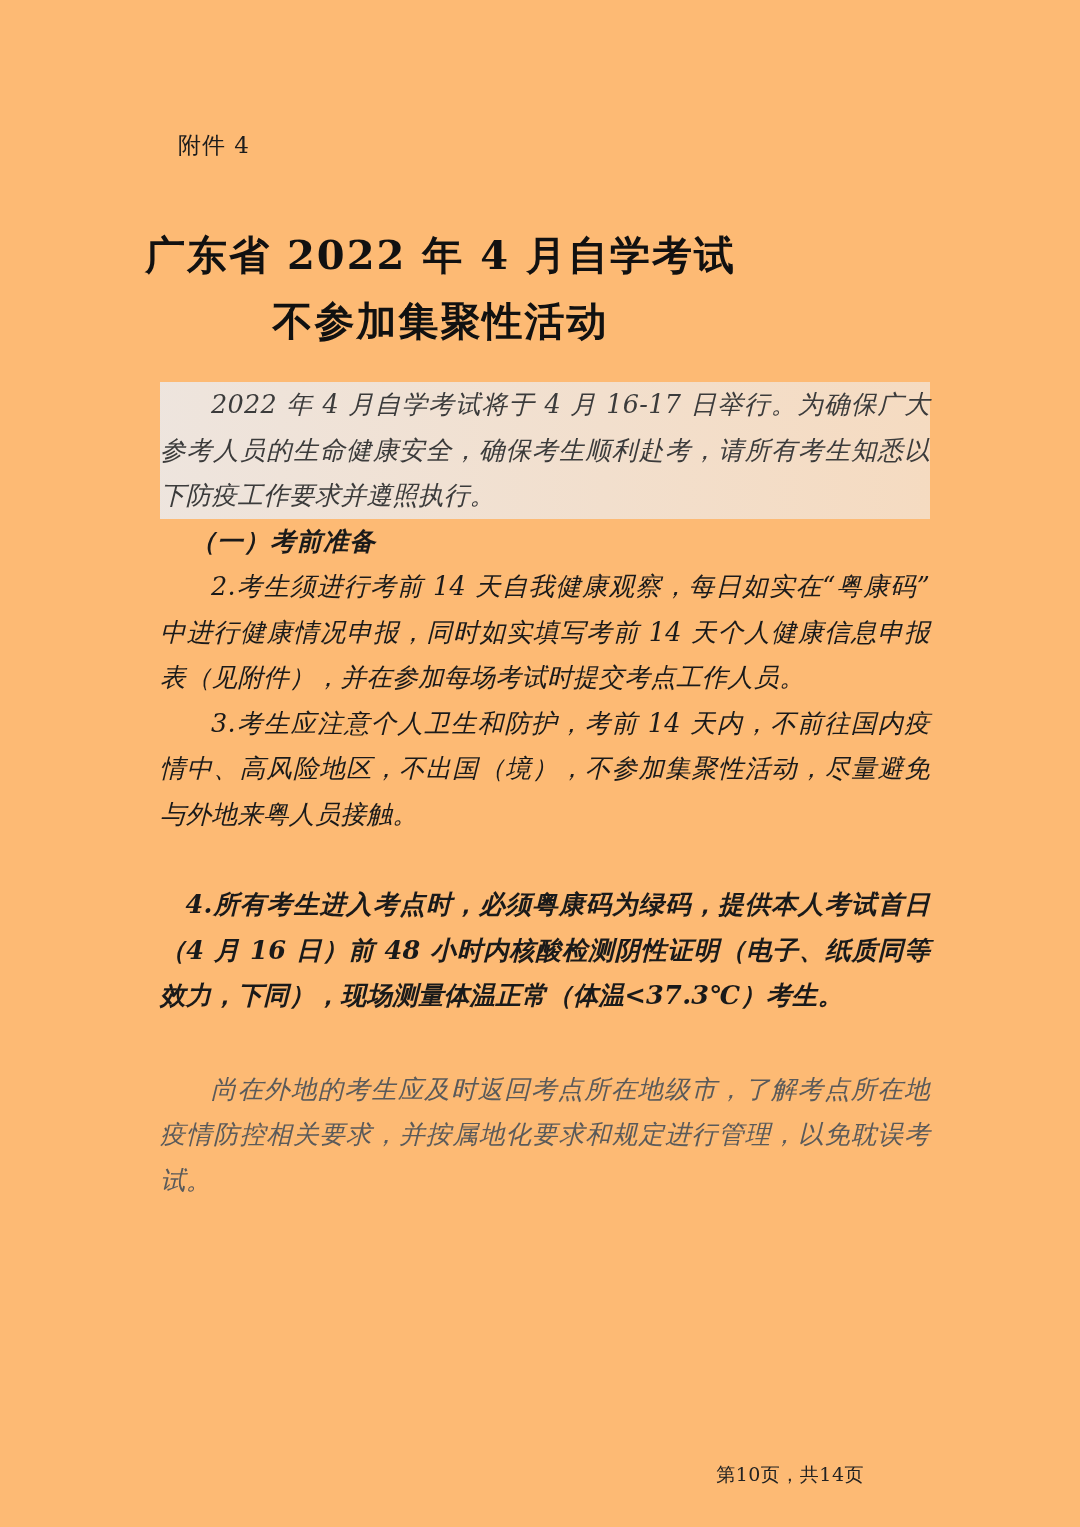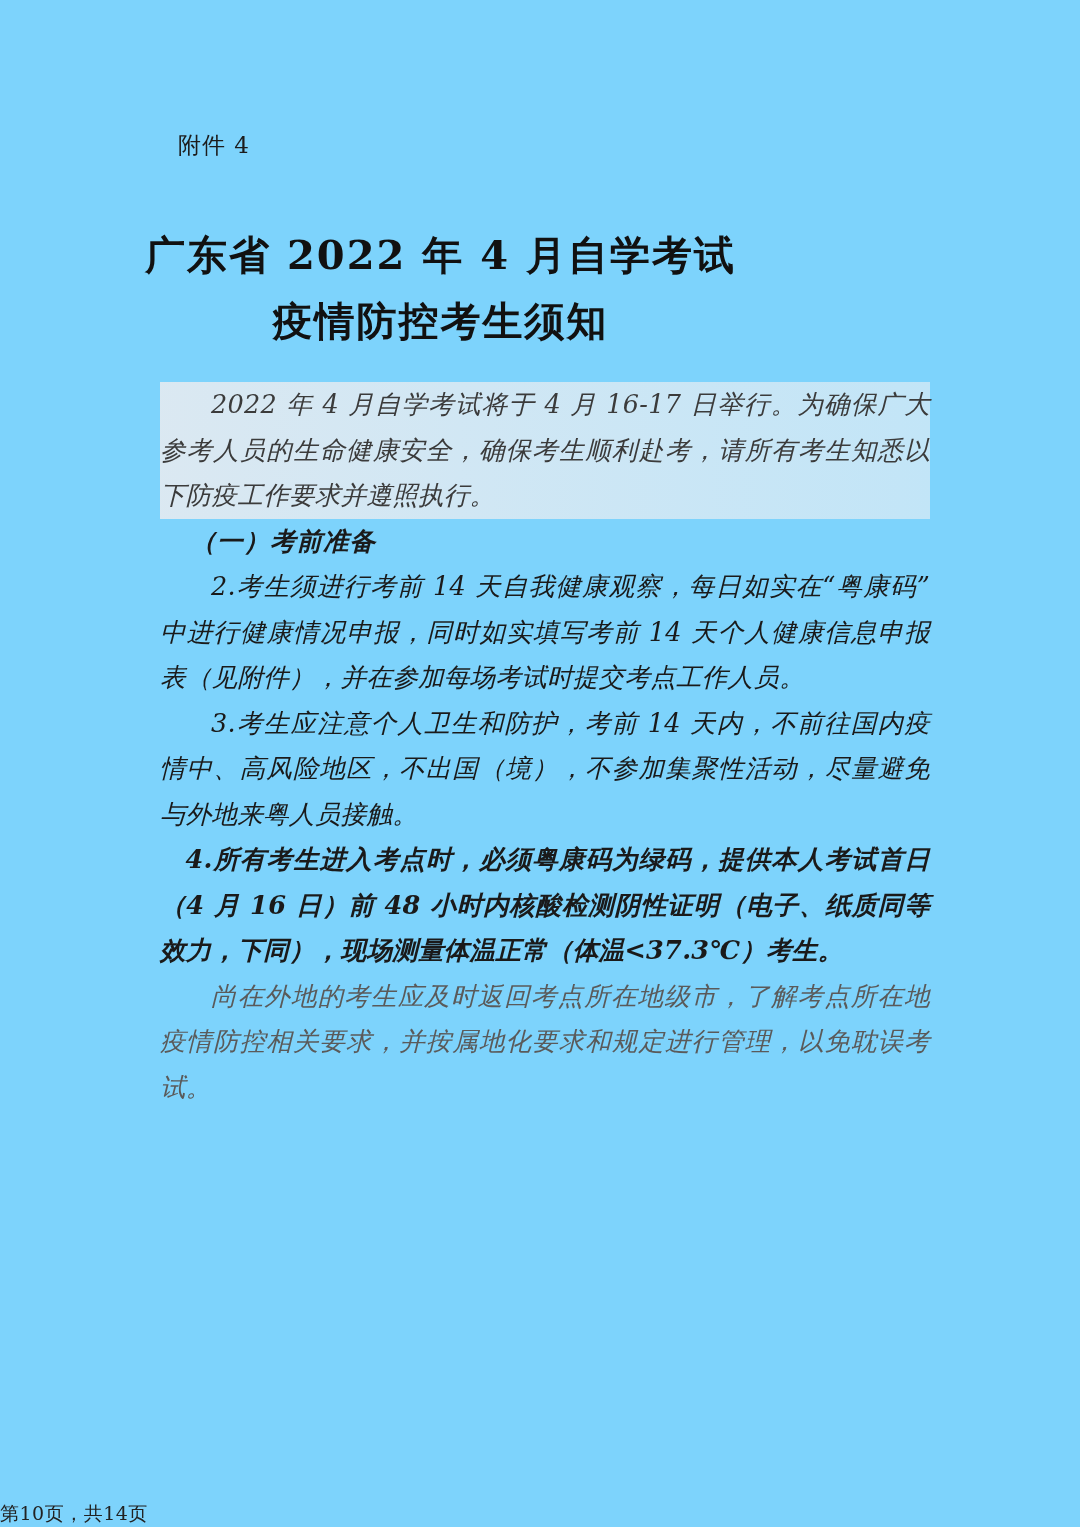--- a/index.html
+++ b/index.html
@@ -14,21 +14,21 @@
     color: #141414;
     position: relative;
     overflow: hidden;
   }
   .page {
     position: absolute;
     left: 0;
     top: 0;
     width: 1080px;
     height: 1527px;
-    background: #7dd3fc;
+    background: #fdba74;
   }
   .attachment-label {
     position: absolute;
     left: 178px;
     top: 130px;
     font-size: 23px;
     letter-spacing: 1px;
     font-family: "DejaVu Serif", "Liberation Serif", serif;
     color: #1c1c1c;
   }
@@ -72,47 +72,48 @@
     text-indent: 2em;
   }
   .heading {
     font-weight: bold;
     text-indent: 1.2em;
     letter-spacing: 1px;
   }
   .bold-para {
     font-weight: bold;
     text-indent: 1em;
+    margin-top: 45px;
   }
   .faded {
     color: #5a5a5a;
+    margin-top: 48px;
   }
   .footer {
     position: absolute;
     left: 0;
     top: 1462px;
     width: 864px;
-    text-align: left;
+    text-align: right;
     font-size: 19px;
     color: #222;
     letter-spacing: 0.5px;
     font-family: "DejaVu Serif", "Liberation Serif", serif;
-    margin-top: 39px;
   }
 </style>
 </head>
 <body>
 
 <div class="page">
 
   <div class="attachment-label">附件 4</div>
 
   <div class="doc-title">
     <span class="line1">广东省 2022 年 4 月自学考试</span>
-    <span class="line2">疫情防控考生须知</span>
+    <span class="line2">不参加集聚性活动</span>
   </div>
 
   <div class="body-text">
     <p class="para-intro">2022 年 4 月自学考试将于 4 月 16-17 日举行。为确保广大参考人员的生命健康安全，确保考生顺利赴考，请所有考生知悉以下防疫工作要求并遵照执行。</p>
     <p class="heading">（一）考前准备</p>
     <p class="indent">2.考生须进行考前 14 天自我健康观察，每日如实在“粤康码”中进行健康情况申报，同时如实填写考前 14 天个人健康信息申报表（见附件），并在参加每场考试时提交考点工作人员。</p>
     <p class="indent">3.考生应注意个人卫生和防护，考前 14 天内，不前往国内疫情中、高风险地区，不出国（境），不参加集聚性活动，尽量避免与外地来粤人员接触。</p>
     <p class="bold-para">4.所有考生进入考点时，必须粤康码为绿码，提供本人考试首日（4 月 16 日）前 48 小时内核酸检测阴性证明（电子、纸质同等效力，下同），现场测量体温正常（体温&lt;37.3℃）考生。</p>
     <p class="indent faded">尚在外地的考生应及时返回考点所在地级市，了解考点所在地疫情防控相关要求，并按属地化要求和规定进行管理，以免耽误考试。</p>
   </div>

